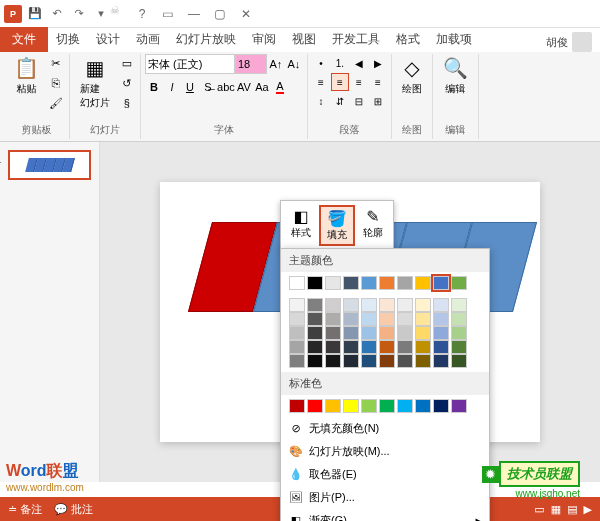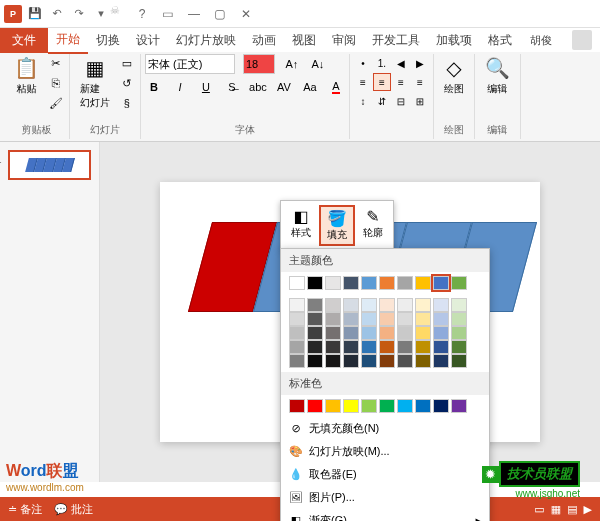--- a/index.html
+++ b/index.html
@@ -7,38 +7,38 @@
 
 .titlebar { height: 28px; background: #fff; display: flex; align-items: center; padding: 0 4px; border-bottom: 1px solid #e0e0e0; }
 .app-icon { width: 18px; height: 18px; background: #d24726; color: #fff; display: flex; align-items: center; justify-content: center; font-size: 9px; font-weight: bold; border-radius: 2px; margin-right: 4px; }
 .qat { display: flex; gap: 4px; }
 .qat-btn { width: 18px; height: 18px; display: flex; align-items: center; justify-content: center; color: #666; cursor: pointer; }
 .title-text { flex: 1; text-align: center; color: #666; font-size: 12px; }
 .window-controls { display: flex; gap: 2px; }
 .win-btn { width: 24px; height: 20px; display: flex; align-items: center; justify-content: center; color: #666; font-size: 12px; cursor: pointer; }
 .skull { width: 20px; height: 20px; opacity: 0.3; }
 
-.tabs { height: 24px; background: #fff; display: flex; align-items: center; padding-left: 0; }
+.tabs { height: 24px; background: #fff; display: flex; align-items: flex-end; padding-left: 0; }
 .tab { padding: 4px 8px; font-size: 12px; color: #444; cursor: pointer; }
 .tab.file { background: #d24726; color: #fff; padding: 4px 12px; }
 .tab.active { color: #d24726; border-bottom: 2px solid #d24726; }
-.user-area { margin-left: auto; display: flex; align-items: center; gap: 20px; padding-right: 8px; color: #444; }
+.user-area { margin-left: auto; display: flex; align-items: center; gap: 4px; padding-right: 8px; color: #444; }
 .avatar { width: 20px; height: 20px; background: #ddd; border-radius: 2px; }
 
 .ribbon { height: 90px; background: #f5f5f5; border-bottom: 1px solid #d0d0d0; display: flex; padding: 2px 4px; }
 .group { display: flex; flex-direction: column; border-right: 1px solid #ddd; padding: 0 4px; }
 .group-content { flex: 1; display: flex; align-items: flex-start; gap: 2px; }
 .group-label { font-size: 10px; color: #666; text-align: center; padding: 2px 0; }
 .big-btn { display: flex; flex-direction: column; align-items: center; padding: 2px 6px; cursor: pointer; }
 .big-btn .icon { font-size: 20px; margin-bottom: 2px; }
 .big-btn .lbl { font-size: 10px; }
 .small-btn { width: 18px; height: 18px; display: flex; align-items: center; justify-content: center; cursor: pointer; font-size: 11px; }
-.font-row { display: flex; gap: 8px; margin-bottom: 2px; align-items: center; }
+.font-row { display: flex; gap: 0; margin-bottom: 2px; align-items: center; }
 .font-select { width: 90px; height: 20px; border: 1px solid #ccc; font-size: 11px; padding: 0 2px; background: #fff; }
-.size-select { width: 32px; height: 20px; border: 1px solid #ccc; font-size: 11px; padding: 0 2px; background: #ef4444; }
+.size-select { width: 32px; height: 20px; border: 1px solid #ccc; font-size: 11px; padding: 0 2px; background: #f9a8d4; }
 .para-grid { display: grid; grid-template-columns: repeat(4, 18px); gap: 1px; }
 .para-btn { width: 18px; height: 18px; display: flex; align-items: center; justify-content: center; cursor: pointer; font-size: 10px; border: 1px solid transparent; }
 .para-btn.active { background: #fce4d6; border: 1px solid #d24726; }
 
 .workspace { display: flex; height: 340px; background: #e8e8e8; }
 .thumbnails { width: 100px; background: #f5f5f5; border-right: 1px solid #ddd; padding: 8px; }
 .thumb { border: 2px solid #d24726; background: #fff; padding: 2px; position: relative; }
 .thumb-num { position: absolute; left: -14px; top: 2px; font-size: 10px; color: #666; }
 .thumb-shape { width: 46px; height: 14px; transform: skewX(-15deg); display: flex; margin: 4px auto; }
 .thumb-seg { flex: 1; background: #4472c4; border-right: 1px solid #2e5aa0; }
@@ -67,21 +67,21 @@
 
 .statusbar { height: 24px; background: #d24726; color: #fff; display: flex; align-items: center; padding: 0 8px; font-size: 11px; gap: 12px; position: absolute; bottom: 0; width: 100%; }
 .status-right { margin-left: auto; display: flex; align-items: center; gap: 6px; }
 
 .wm1 { position: absolute; bottom: 28px; left: 6px; z-index: 20; display: flex; flex-direction: column; }
 .wm1a { font-size: 16px; font-weight: bold; }
 .wm1a .r { color: #d24726; } .wm1a .b { color: #1565c0; }
 .wm1b { font-size: 10px; color: #c08020; }
 .wm2 { position: absolute; bottom: 34px; right: 20px; z-index: 20; display: flex; align-items: center; }
 .wm2 .logo { background: #1ba01b; color: #fff; padding: 2px 4px; font-size: 11px; font-weight: bold; display: flex; align-items: center; }
-.wm2 .txt { background: #000000; color: #1ba01b; border: 2px solid #1ba01b; padding: 2px 6px; font-size: 13px; font-weight: bold; font-style: italic; }
+.wm2 .txt { background: #fef9c3; color: #1ba01b; border: 2px solid #1ba01b; padding: 2px 6px; font-size: 13px; font-weight: bold; font-style: italic; }
 .wm2 .url { font-size: 10px; color: #1ba01b; position: absolute; bottom: -12px; right: 0; }
 </style>
 </head>
 <body>
 
 <div class="titlebar">
   <div class="app-icon">P</div>
   <div class="qat">
     <div class="qat-btn">💾</div>
     <div class="qat-btn">↶</div>
@@ -93,30 +93,29 @@
     <div class="win-btn">?</div>
     <div class="win-btn">▭</div>
     <div class="win-btn">—</div>
     <div class="win-btn">▢</div>
     <div class="win-btn">✕</div>
   </div>
 </div>
 
 <div class="tabs">
   <div class="tab file">文件</div>
-  <div class="tab active">开始</div>
   <div class="tab">切换</div>
   <div class="tab">设计</div>
+  <div class="tab">动画</div>
   <div class="tab">幻灯片放映</div>
-  <div class="tab">动画</div>
+  <div class="tab">审阅</div>
   <div class="tab">视图</div>
-  <div class="tab">审阅</div>
   <div class="tab">开发工具</div>
+  <div class="tab">格式</div>
   <div class="tab">加载项</div>
-  <div class="tab">格式</div>
   <div class="user-area">
     <span>胡俊</span>
     <div class="avatar"></div>
   </div>
 </div>
 
 <div class="ribbon">
   <div class="group">
     <div class="group-content">
       <div class="big-btn">
@@ -188,20 +187,21 @@
         <div class="para-btn">≡</div>
         <div class="para-btn active">≡</div>
         <div class="para-btn">≡</div>
         <div class="para-btn">≡</div>
         <div class="para-btn">↕</div>
         <div class="para-btn">⇵</div>
         <div class="para-btn">⊟</div>
         <div class="para-btn">⊞</div>
       </div>
     </div>
+    <div class="group-label">段落</div>
   </div>
 
   <div class="group">
     <div class="group-content">
       <div class="big-btn">
         <span class="icon">◇</span>
         <span class="lbl">绘图</span>
       </div>
     </div>
     <div class="group-label">绘图</div>

